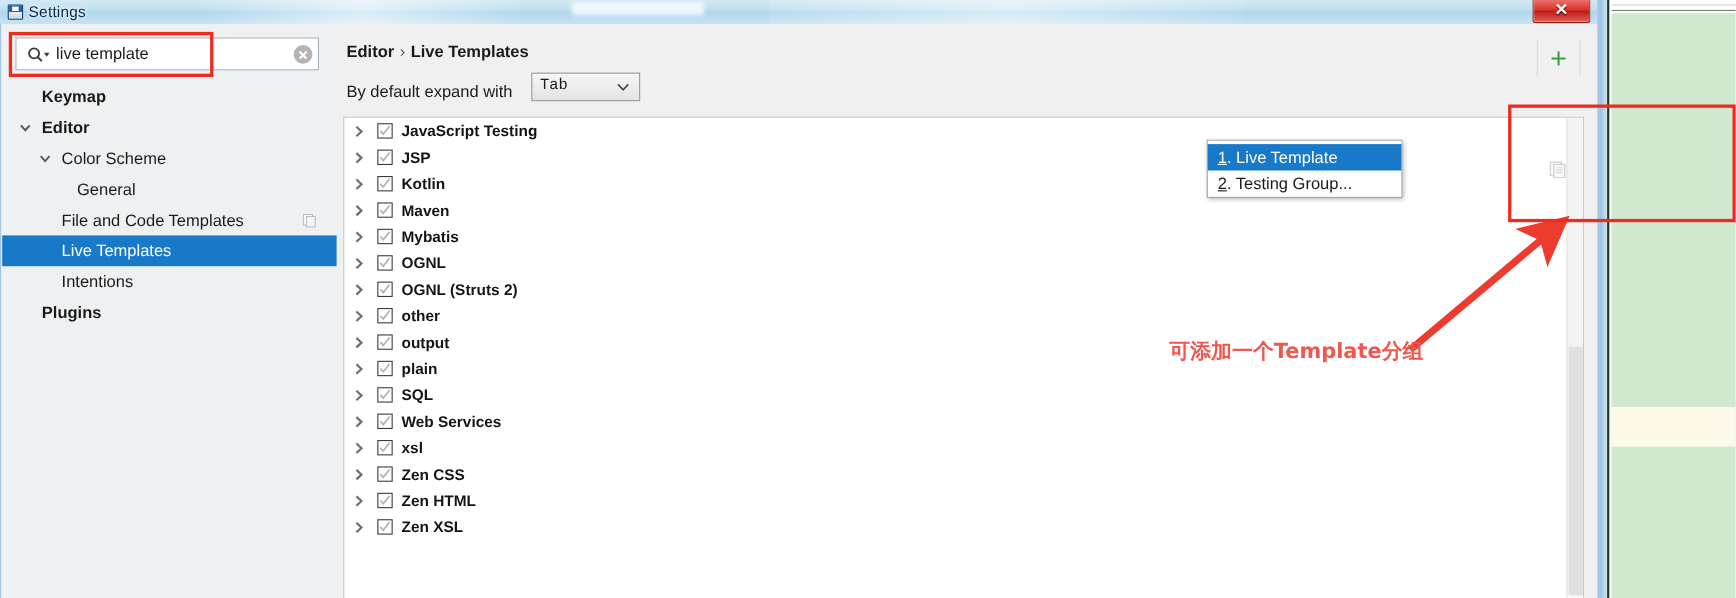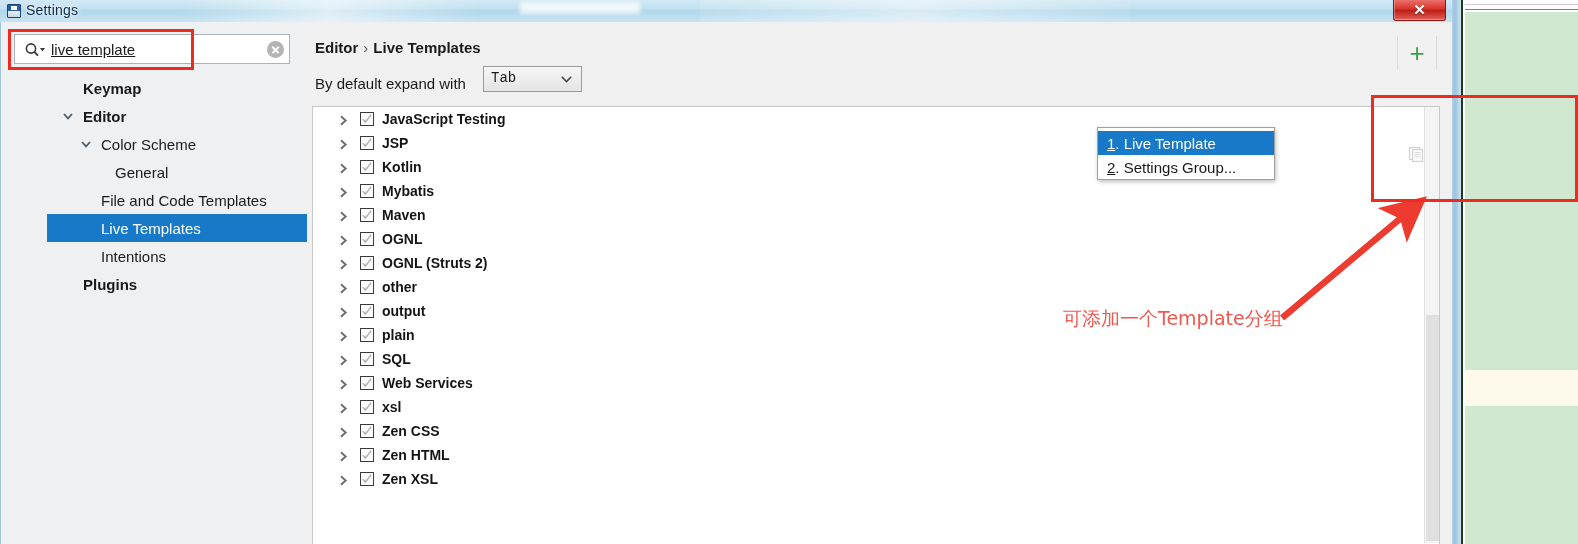--- a/index.html
+++ b/index.html
@@ -159,21 +159,20 @@
     position: absolute;
     left: 9px; top: 7px;
     width: 22px; height: 16px;
   }
   .search-input-txt {
     position: absolute;
     left: 36px; top: 5px;
     font-size: 15px;
     color: #1a1a1a;
     line-height: 19px;
-    text-decoration: underline;
   }
   .search-clear {
     position: absolute;
     left: 252px; top: 6px;
     width: 17px; height: 17px;
     border-radius: 50%;
     background: #b4b4b4;
     cursor: pointer;
   }
   .search-clear::before,
@@ -182,23 +181,22 @@
     position: absolute;
     left: 4px; top: 8px;
     width: 9px; height: 1.6px;
     background: #ffffff;
   }
   .search-clear::before { transform: rotate(45deg); }
   .search-clear::after  { transform: rotate(-45deg); }
 
   .tree {
     position: absolute;
-    left: 16px; top: 52px;
+    left: 0; top: 52px;
     width: 304px;
-    padding-left: 29px;
   }
   .tree-row {
     position: relative;
     height: 28px;
     display: flex;
     align-items: center;
     cursor: default;
   }
   .tree-row.selected {
     background: #1879c8;
@@ -280,21 +278,21 @@
     border: 1px solid #c8c8c8;
     border-bottom: none;
     box-sizing: border-box;
     overflow: hidden;
   }
   .lb-row {
     position: relative;
     height: 24px;
     display: flex;
     align-items: center;
-    padding-left: 24px;
+    padding-left: 7px;
   }
   .lb-chevron {
     width: 13px; height: 13px;
     margin-right: 10px;
     flex: 0 0 auto;
   }
   .lb-check {
     width: 14px; height: 14px;
     border: 1px solid #3c3c3c;
     background: #ffffff;
@@ -396,20 +394,21 @@
   .anno-box.popup-b { left: 1371px; top: 95px;  width: 207px; height: 107px; }
 
   .anno-text {
     position: absolute;
     left: 1063px; top: 306px;
     font-size: 19px;
     color: #f0574f;
     white-space: nowrap;
     z-index: 60;
     font-family: "DejaVu Sans", sans-serif;
+    font-weight: bold;
   }
   .anno-arrow {
     position: absolute;
     left: 1280px; top: 180px;
     width: 180px; height: 140px;
     z-index: 59;
     pointer-events: none;
   }
 </style>
 </head>
@@ -543,32 +542,32 @@
           </div>
           <div class="lb-row">
             <span class="lb-chevron"><svg viewBox="0 0 13 13">
                 <path d="M4 2.2 L8.6 6.5 L4 10.8" fill="none" stroke="#6f6f6f" stroke-width="2"></path>
               </svg></span>
             <span class="lb-check">
               <svg width="12" height="12" viewBox="0 0 12 12">
                 <path d="M1.8 6 L4.4 9 L10.2 1.6" fill="none" stroke="#b0b0b0" stroke-width="1.5"></path>
               </svg>
             </span>
+            <span class="lb-text">Maven</span>
+          </div>
+          <div class="lb-row">
+            <span class="lb-chevron"><svg viewBox="0 0 13 13">
+                <path d="M4 2.2 L8.6 6.5 L4 10.8" fill="none" stroke="#6f6f6f" stroke-width="2"></path>
+              </svg></span>
+            <span class="lb-check">
+              <svg width="12" height="12" viewBox="0 0 12 12">
+                <path d="M1.8 6 L4.4 9 L10.2 1.6" fill="none" stroke="#b0b0b0" stroke-width="1.5"></path>
+              </svg>
+            </span>
             <span class="lb-text">Mybatis</span>
-          </div>
-          <div class="lb-row">
-            <span class="lb-chevron"><svg viewBox="0 0 13 13">
-                <path d="M4 2.2 L8.6 6.5 L4 10.8" fill="none" stroke="#6f6f6f" stroke-width="2"></path>
-              </svg></span>
-            <span class="lb-check">
-              <svg width="12" height="12" viewBox="0 0 12 12">
-                <path d="M1.8 6 L4.4 9 L10.2 1.6" fill="none" stroke="#b0b0b0" stroke-width="1.5"></path>
-              </svg>
-            </span>
-            <span class="lb-text">Maven</span>
           </div>
           <div class="lb-row">
             <span class="lb-chevron"><svg viewBox="0 0 13 13">
                 <path d="M4 2.2 L8.6 6.5 L4 10.8" fill="none" stroke="#6f6f6f" stroke-width="2"></path>
               </svg></span>
             <span class="lb-check">
               <svg width="12" height="12" viewBox="0 0 12 12">
                 <path d="M1.8 6 L4.4 9 L10.2 1.6" fill="none" stroke="#b0b0b0" stroke-width="1.5"></path>
               </svg>
             </span>
@@ -707,21 +706,21 @@
 
 <div class="popup">
   <div class="popup-cap"></div>
   <div id="popup-rows">
       <div class="popup-item active">
         <span class="mn">1</span>
         <span>. Live Template</span>
       </div>
       <div class="popup-item">
         <span class="mn">2</span>
-        <span>. Settings Group...</span>
+        <span>. Testing Group...</span>
       </div>
     </div>
 </div>
 
 <div class="anno-box search"></div>
 <div class="anno-box popup-b"></div>
 
 <svg class="anno-arrow" viewBox="0 0 180 140">
   <defs>
     <marker id="ah" markerWidth="7" markerHeight="7" refX="5.6" refY="3.5" orient="auto">

